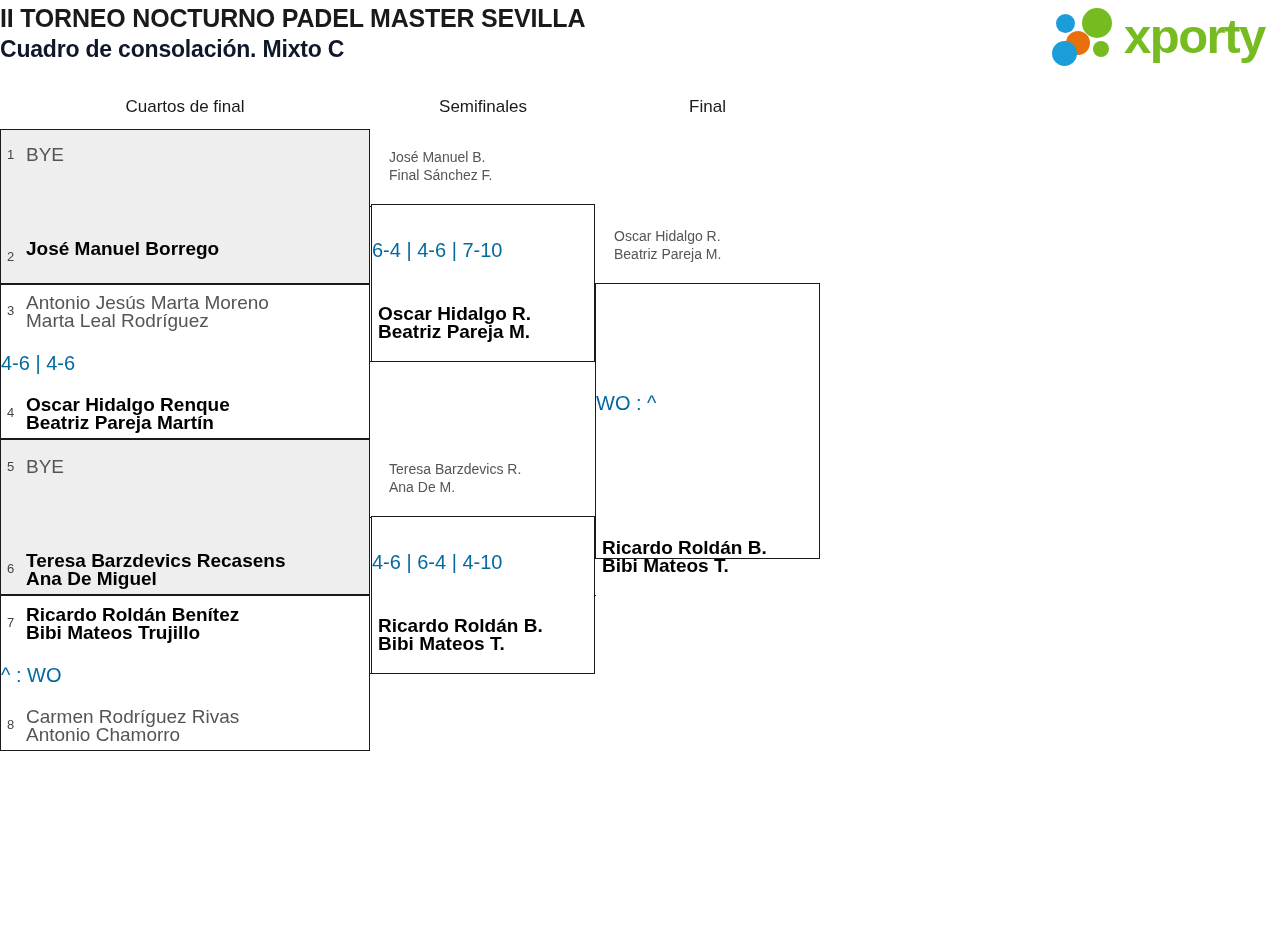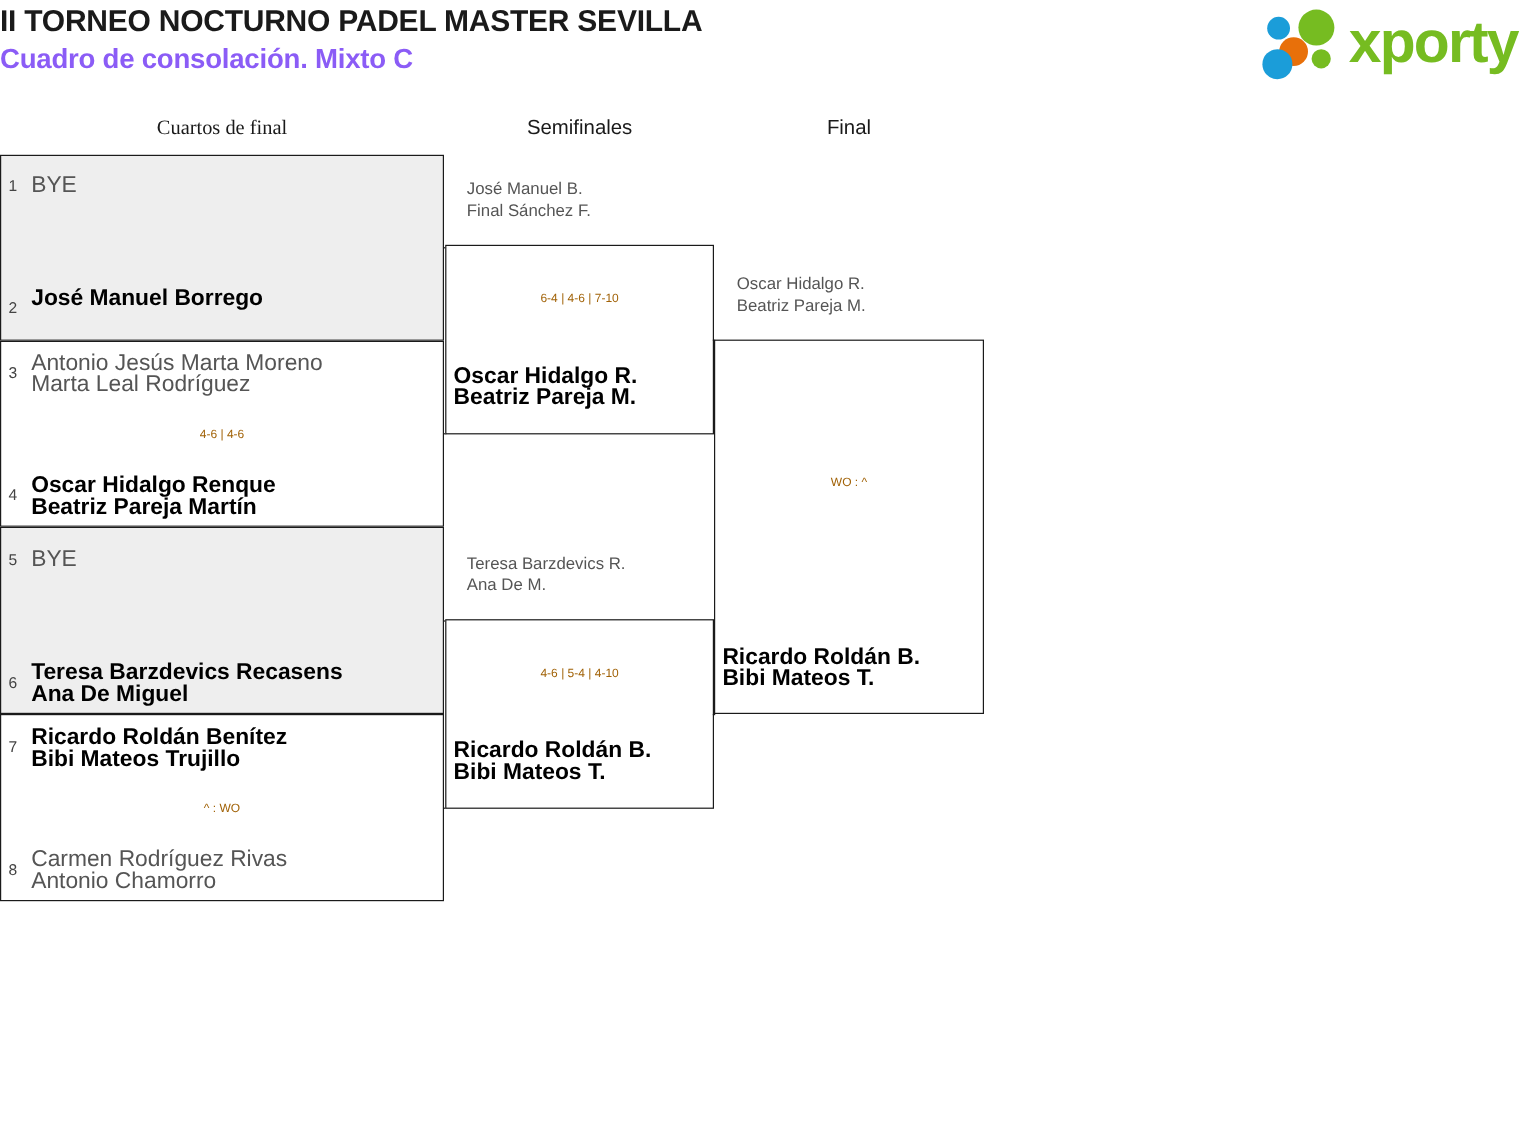--- a/index.html
+++ b/index.html
@@ -15,21 +15,21 @@
 
   
   .header { position: absolute; left: 0; top: 0; width: 1280px; height: 78px; }
   .title-block { position: absolute; left: 0; top: 2px; }
   .title-line1 {
     font-size: 25px; font-weight: bold; line-height: 32px;
     letter-spacing: -0.2px; white-space: nowrap; color: #1a1a1a;
   }
   .title-line2 {
     font-size: 23px; font-weight: bold; line-height: 30px;
-    letter-spacing: -0.2px; white-space: nowrap; color: #8b5cf6;
+    letter-spacing: -0.2px; white-space: nowrap; color: #0f172a;
   }
 
   .logo { position: absolute; left: 1052px; top: 6px; width: 222px; height: 62px; }
   .logo-dots { position: absolute; left: 0; top: 2px; width: 76px; height: 58px; }
   .dot { position: absolute; border-radius: 50%; }
   .logo-word {
     position: absolute; left: 72px; top: 0px;
     font-size: 49px; font-weight: bold; line-height: 60px;
     letter-spacing: -1.5px;
   }
@@ -54,21 +54,21 @@
   .team {
     position: absolute; left: 25px; right: 6px;
     font-size: 19px; line-height: 18px;
   }
   .team.loser  { color: #555555; font-weight: normal; }
   .team.winner { color: #000000; font-weight: bold; }
   .team .ln { display: block; white-space: nowrap; }
 
   .score {
     position: absolute; left: 0; right: 0;
-    text-align: center; font-size: 10px; line-height: 18px; color: #a16207;
+    font-size: 20px; line-height: 18px; color: #0369a1;
   }
 
   
   .floating-team {
     position: absolute; font-size: 14px; line-height: 18px; margin-left: 13px;
   }
   .floating-team.loser  { color: #555555; font-weight: normal; }
   .floating-team .ln { display: block; white-space: nowrap; }
 
   .connector {
@@ -91,21 +91,21 @@
         <span class="dot" id="dot-blue-tl" style="left: 4px; top: 6px; width: 19px; height: 19px; background: rgb(27, 157, 217);"></span>
         <span class="dot" id="dot-green-big" style="left: 30px; top: 0px; width: 30px; height: 30px; background: rgb(118, 188, 33);"></span>
         <span class="dot" id="dot-orange" style="left: 14px; top: 23px; width: 24px; height: 24px; background: rgb(232, 112, 10);"></span>
         <span class="dot" id="dot-green-sm" style="left: 41px; top: 33px; width: 16px; height: 16px; background: rgb(118, 188, 33);"></span>
         <span class="dot" id="dot-blue-bl" style="left: 0px; top: 33px; width: 25px; height: 25px; background: rgb(27, 157, 217);"></span>
       </div>
       <div class="logo-word" id="logo-word" style="color: rgb(118, 188, 33);">xporty</div>
     </div>
   </div>
 
-  <div class="col-head" style="left:0px;   top:96px; width:370px;font-family:Liberation Serif, serif;">Cuartos de final</div>
+  <div class="col-head" style="left:0px;   top:96px; width:370px;">Cuartos de final</div>
   <div class="col-head" style="left:371px; top:96px; width:224px;">Semifinales</div>
   <div class="col-head" style="left:595px; top:96px; width:225px;">Final</div>
 
   <div class="bracket">
 
     <div class="match shaded" style="left:0px; top:129px; width:370px; height:155px;">
       <span class="seed" style="top:17px;">1</span>
       <span class="team loser" style="top:16px;">
         <span class="ln">BYE</span>
         <span class="ln"></span>
@@ -174,35 +174,35 @@
         <span class="ln">Oscar Hidalgo R.</span>
         <span class="ln">Beatriz Pareja M.</span>
       </span>
     </div>
 
     <div class="floating-team loser" style="left:376px; top:460px;">
       <span class="ln">Teresa Barzdevics R.</span>
       <span class="ln">Ana De M.</span>
     </div>
     <div class="match plain" style="left:371px; top:516px; width:224px; height:158px;">
-      <span class="score" style="top:36px;">4-6 | 5-4 | 4-10</span>
+      <span class="score" style="top:36px;">4-6 | 6-4 | 4-10</span>
       <span class="team winner" style="left:6px; top:100px;">
         <span class="ln">Ricardo Roldán B.</span>
         <span class="ln">Bibi Mateos T.</span>
       </span>
     </div>
 
     <div class="connector" style="left:594px; top:283px; width:2px;"></div>
     <div class="connector" style="left:594px; top:595px; width:2px;"></div>
 
     <div class="floating-team loser" style="left:601px; top:227px;">
       <span class="ln">Oscar Hidalgo R.</span>
       <span class="ln">Beatriz Pareja M.</span>
     </div>
-    <div class="match plain" style="left:595px; top:283px; width:225px; height:312px;">
+    <div class="match plain" style="left:595px; top:283px; width:225px; height:276px;">
       <span class="score" style="top:110px;">WO : ^</span>
       <span class="team winner" style="left:6px; top:255px;">
         <span class="ln">Ricardo Roldán B.</span>
         <span class="ln">Bibi Mateos T.</span>
       </span>
     </div>
 
   </div>
 </div>
 

